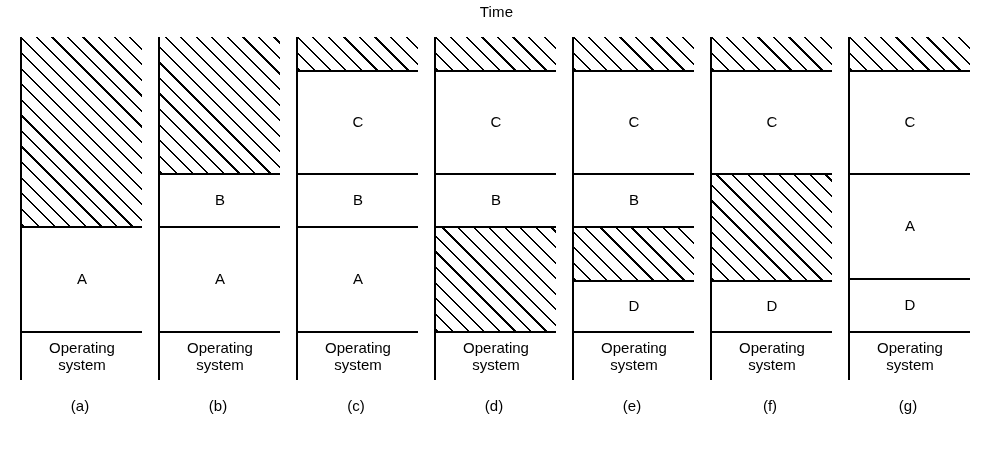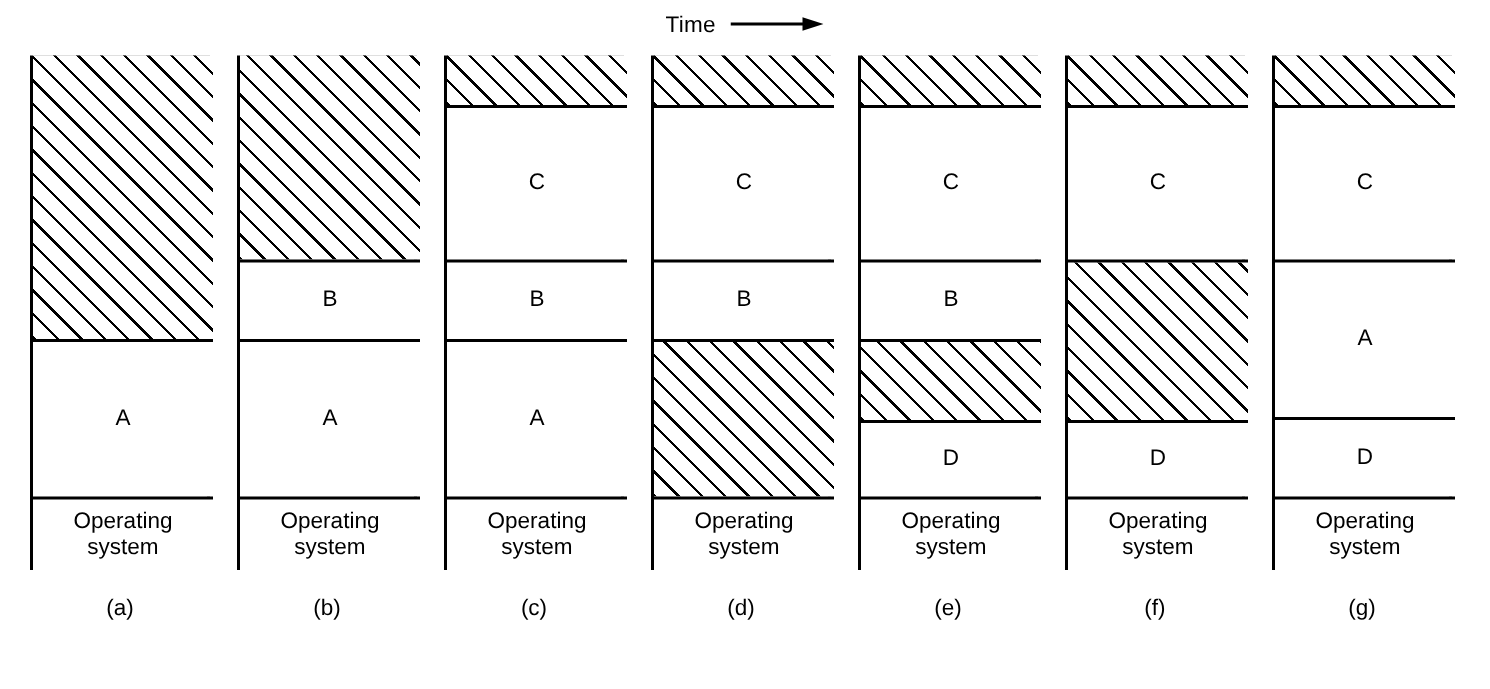--- a/index.html
+++ b/index.html
@@ -23,20 +23,21 @@
   #time-header {
     position: absolute;
     left: 0;
     top: 4px;
     width: 993px;
     height: 24px;
     display: flex;
     align-items: center;
     justify-content: center;
     gap: 10px;
+    flex-direction: column;
   }
   #time-header .time-label {
     font-size: 15px;
     letter-spacing: 0.2px;
     line-height: 1;
   }
   #time-header .time-arrow {
     display: block;
     width: 62px;
     height: 12px;

